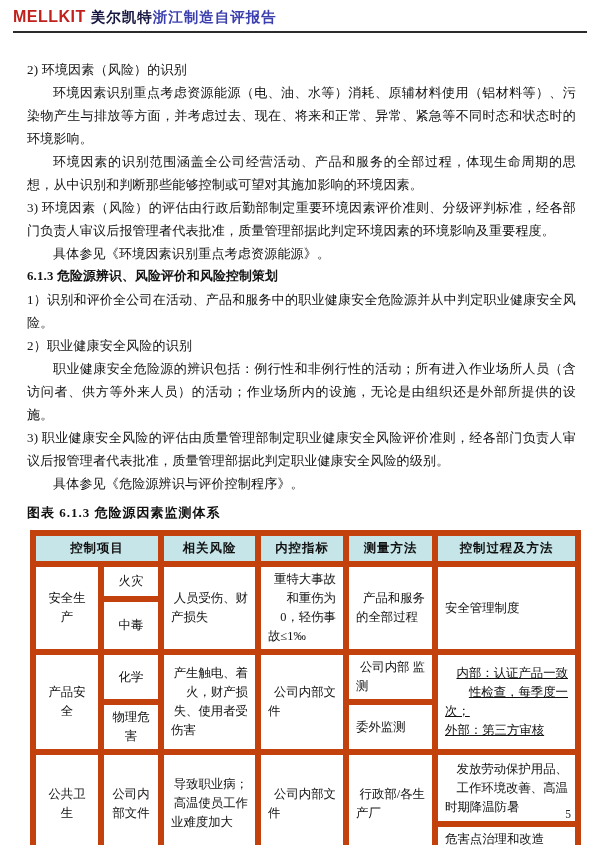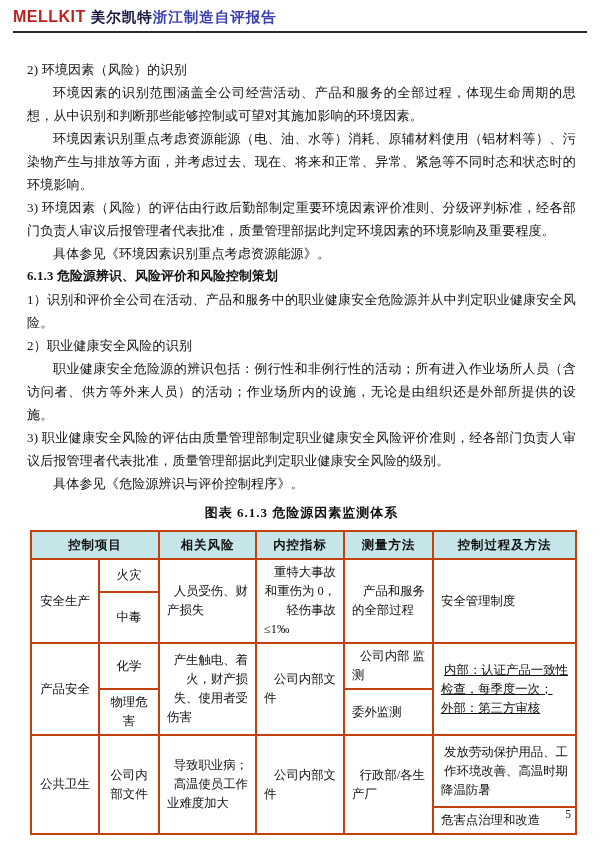--- a/index.html
+++ b/index.html
@@ -40,31 +40,31 @@
     font-size: 13px; line-height: 23px;
     text-align: justify; text-align-last: left;
     letter-spacing: 0.2px;
     color: #111;
   }
   .content p.indent { text-indent: 2em; }
   .content p.bold { font-weight: bold; font-size: 12.8px; }
   
   .table-caption {
     margin-top: 9px;
-    text-align: center; font-weight: bold; font-size: 13px;
+    text-align: left; font-weight: bold; font-size: 13px;
     letter-spacing: 1px; color: #111;
   }
   table.monitor {
     margin-top: 8px; margin-left: 3px;
     border-collapse: collapse;
     width: 545px;
     table-layout: fixed;
   }
   table.monitor th, table.monitor td {
-    border: 2px solid #c2410c;
+    border: 6px solid #c2410c;
     font-size: 12.4px; line-height: 19px;
     padding: 3px 7px;
     vertical-align: middle;
     color: #111;
     overflow: hidden;
   }
   table.monitor th {
     background: #c6e5e9;
     font-weight: bold; text-align: center;
     letter-spacing: 1px;
@@ -87,22 +87,22 @@
 </style>
 </head>
 <body>
 
 <div class="page-header">
   <span class="logo">MELLKIT</span><span class="title-dark">美尔凯特</span><span class="title-blue">浙江制造自评报告</span>
 </div>
 
 <div class="content">
   <p>2) 环境因素（风险）的识别</p>
+  <p class="indent">环境因素识别重点考虑资源能源（电、油、水等）消耗、原辅材料使用（铝材料等）、污染物产生与排放等方面，并考虑过去、现在、将来和正常、异常、紧急等不同时态和状态时的环境影响。</p>
   <p class="indent">环境因素的识别范围涵盖全公司经营活动、产品和服务的全部过程，体现生命周期的思想，从中识别和判断那些能够控制或可望对其施加影响的环境因素。</p>
-  <p class="indent">环境因素识别重点考虑资源能源（电、油、水等）消耗、原辅材料使用（铝材料等）、污染物产生与排放等方面，并考虑过去、现在、将来和正常、异常、紧急等不同时态和状态时的环境影响。</p>
   <p>3) 环境因素（风险）的评估由行政后勤部制定重要环境因素评价准则、分级评判标准，经各部门负责人审议后报管理者代表批准，质量管理部据此判定环境因素的环境影响及重要程度。</p>
   <p class="indent">具体参见《环境因素识别重点考虑资源能源》。</p>
   <p class="bold">6.1.3 危险源辨识、风险评价和风险控制策划</p>
   <p>1）识别和评价全公司在活动、产品和服务中的职业健康安全危险源并从中判定职业健康安全风险。</p>
   <p>2）职业健康安全风险的识别</p>
   <p class="indent">职业健康安全危险源的辨识包括：例行性和非例行性的活动；所有进入作业场所人员（含访问者、供方等外来人员）的活动；作业场所内的设施，无论是由组织还是外部所提供的设施。</p>
   <p>3) 职业健康安全风险的评估由质量管理部制定职业健康安全风险评价准则，经各部门负责人审议后报管理者代表批准，质量管理部据此判定职业健康安全风险的级别。</p>
   <p class="indent">具体参见《危险源辨识与评价控制程序》。</p>
 
   <div class="table-caption">图表 6.1.3 危险源因素监测体系</div>

